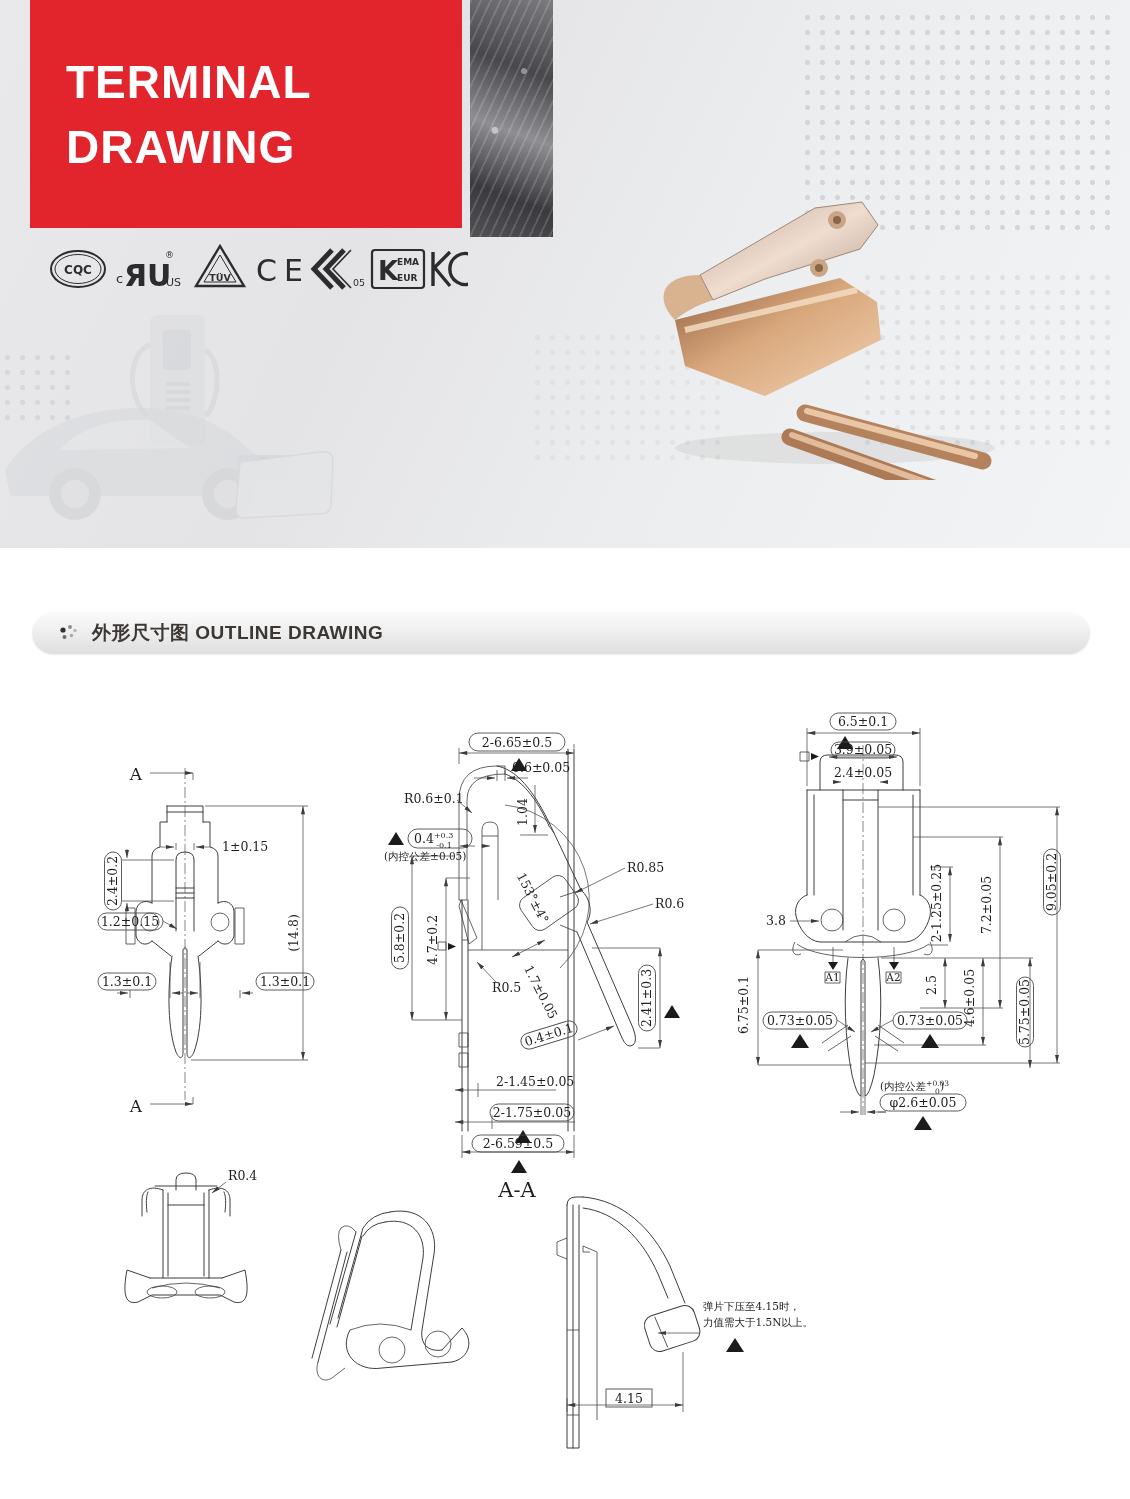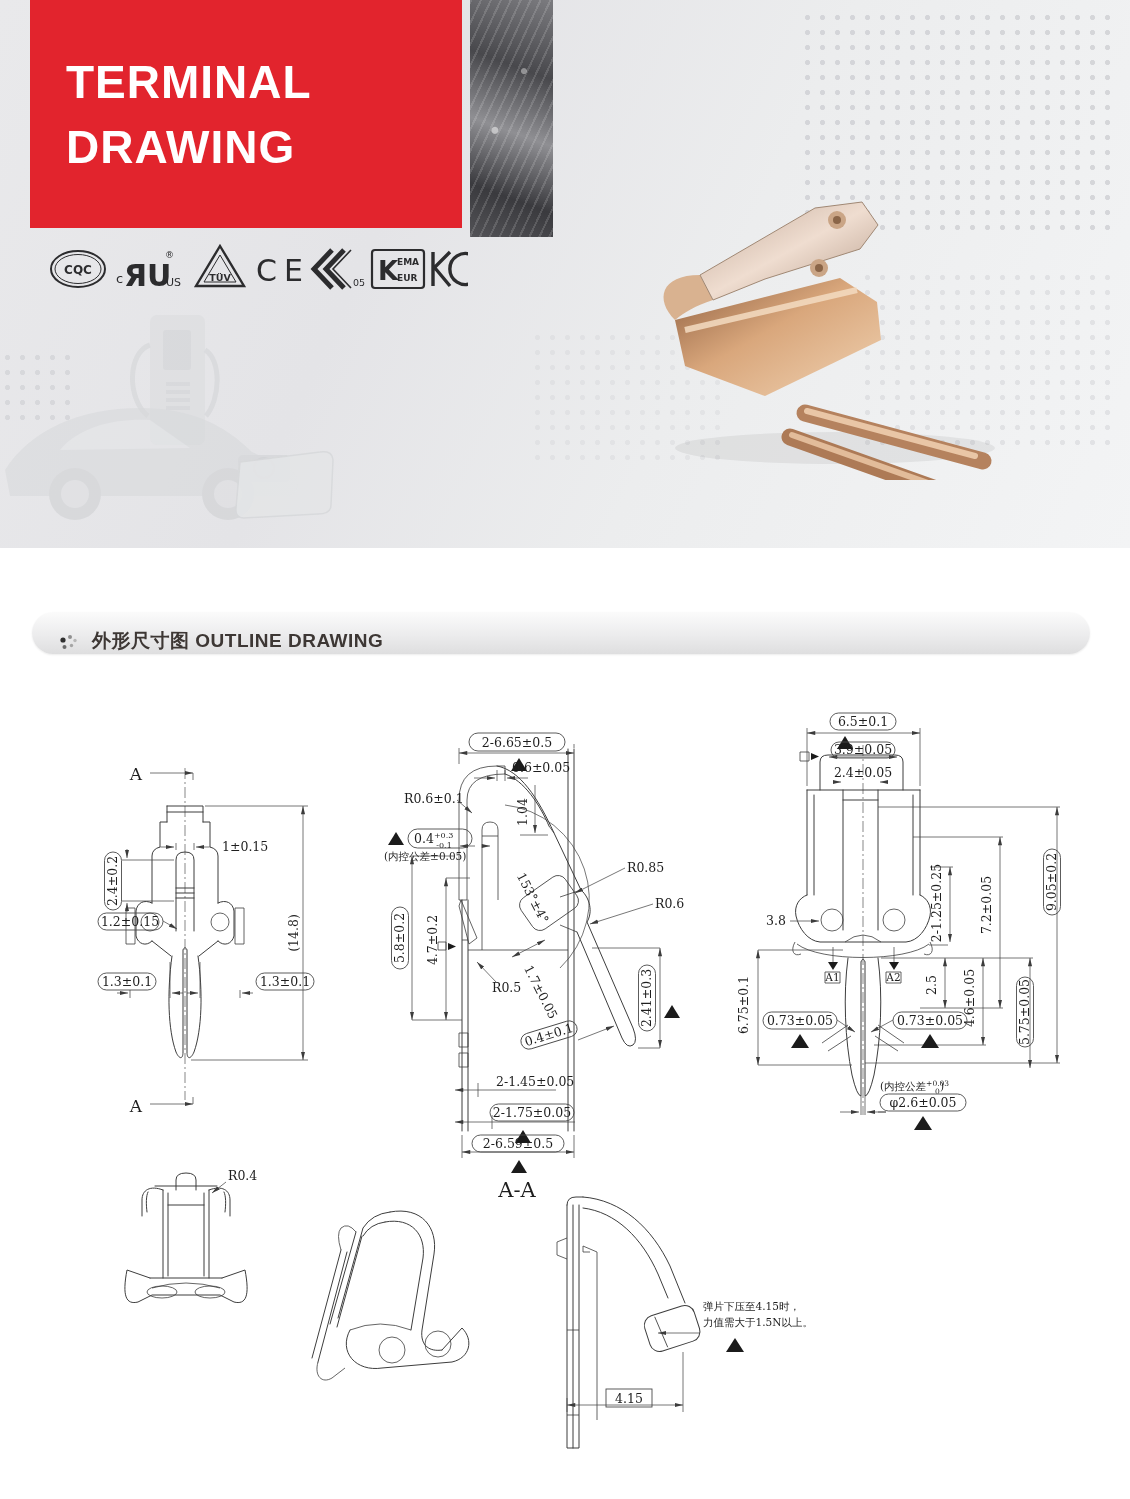--- a/index.html
+++ b/index.html
@@ -18,21 +18,21 @@
              repeating-linear-gradient(115deg,rgba(255,255,255,.14) 0 2px,transparent 2px 9px),
              radial-gradient(circle at 30% 55%,rgba(255,255,255,.5) 0 3px,transparent 4px),
              radial-gradient(circle at 65% 30%,rgba(255,255,255,.4) 0 2.5px,transparent 3.5px),
              linear-gradient(200deg,#7b7b7f 0%,#48484c 30%,#8f8f93 55%,#3a3a3e 80%,#525256 100%);}
   .cert-row{position:absolute;left:48px;top:238px;}
   .car-art{position:absolute;left:0;top:300px;opacity:.75;}
   .clip-photo{position:absolute;left:615px;top:180px;}
   
   .section-bar{position:absolute;left:32px;top:612px;width:1058px;height:42px;border-radius:21px;
                background:linear-gradient(180deg,#fbfbfb 0%,#ececed 55%,#dededf 100%);
-               box-shadow:0 1px 2px rgba(0,0,0,.08);display:flex;align-items:flex-end;}
+               box-shadow:0 1px 2px rgba(0,0,0,.08);display:flex;align-items:center;}
   .section-bar .ttl{font-size:19px;font-weight:700;color:#3d3734;margin-left:12px;letter-spacing:.5px;}
   .section-bar .ic{margin-left:26px;display:flex;}
   
   .drawings{position:absolute;left:0;top:660px;}
   .ol{fill:none;stroke:#3d3d3d;stroke-width:1;stroke-linejoin:round;stroke-linecap:round;}
   .ol2{fill:none;stroke:#3d3d3d;stroke-width:.8;stroke-linejoin:round;}
   .dm{fill:none;stroke:#4a4a4a;stroke-width:.75;}
   .cl{fill:none;stroke:#555;stroke-width:.7;stroke-dasharray:11 3 2 3;}
   .ov{fill:none;stroke:#4a4a4a;stroke-width:.9;}
   .tri{fill:#1b1b1b;stroke:none;}

